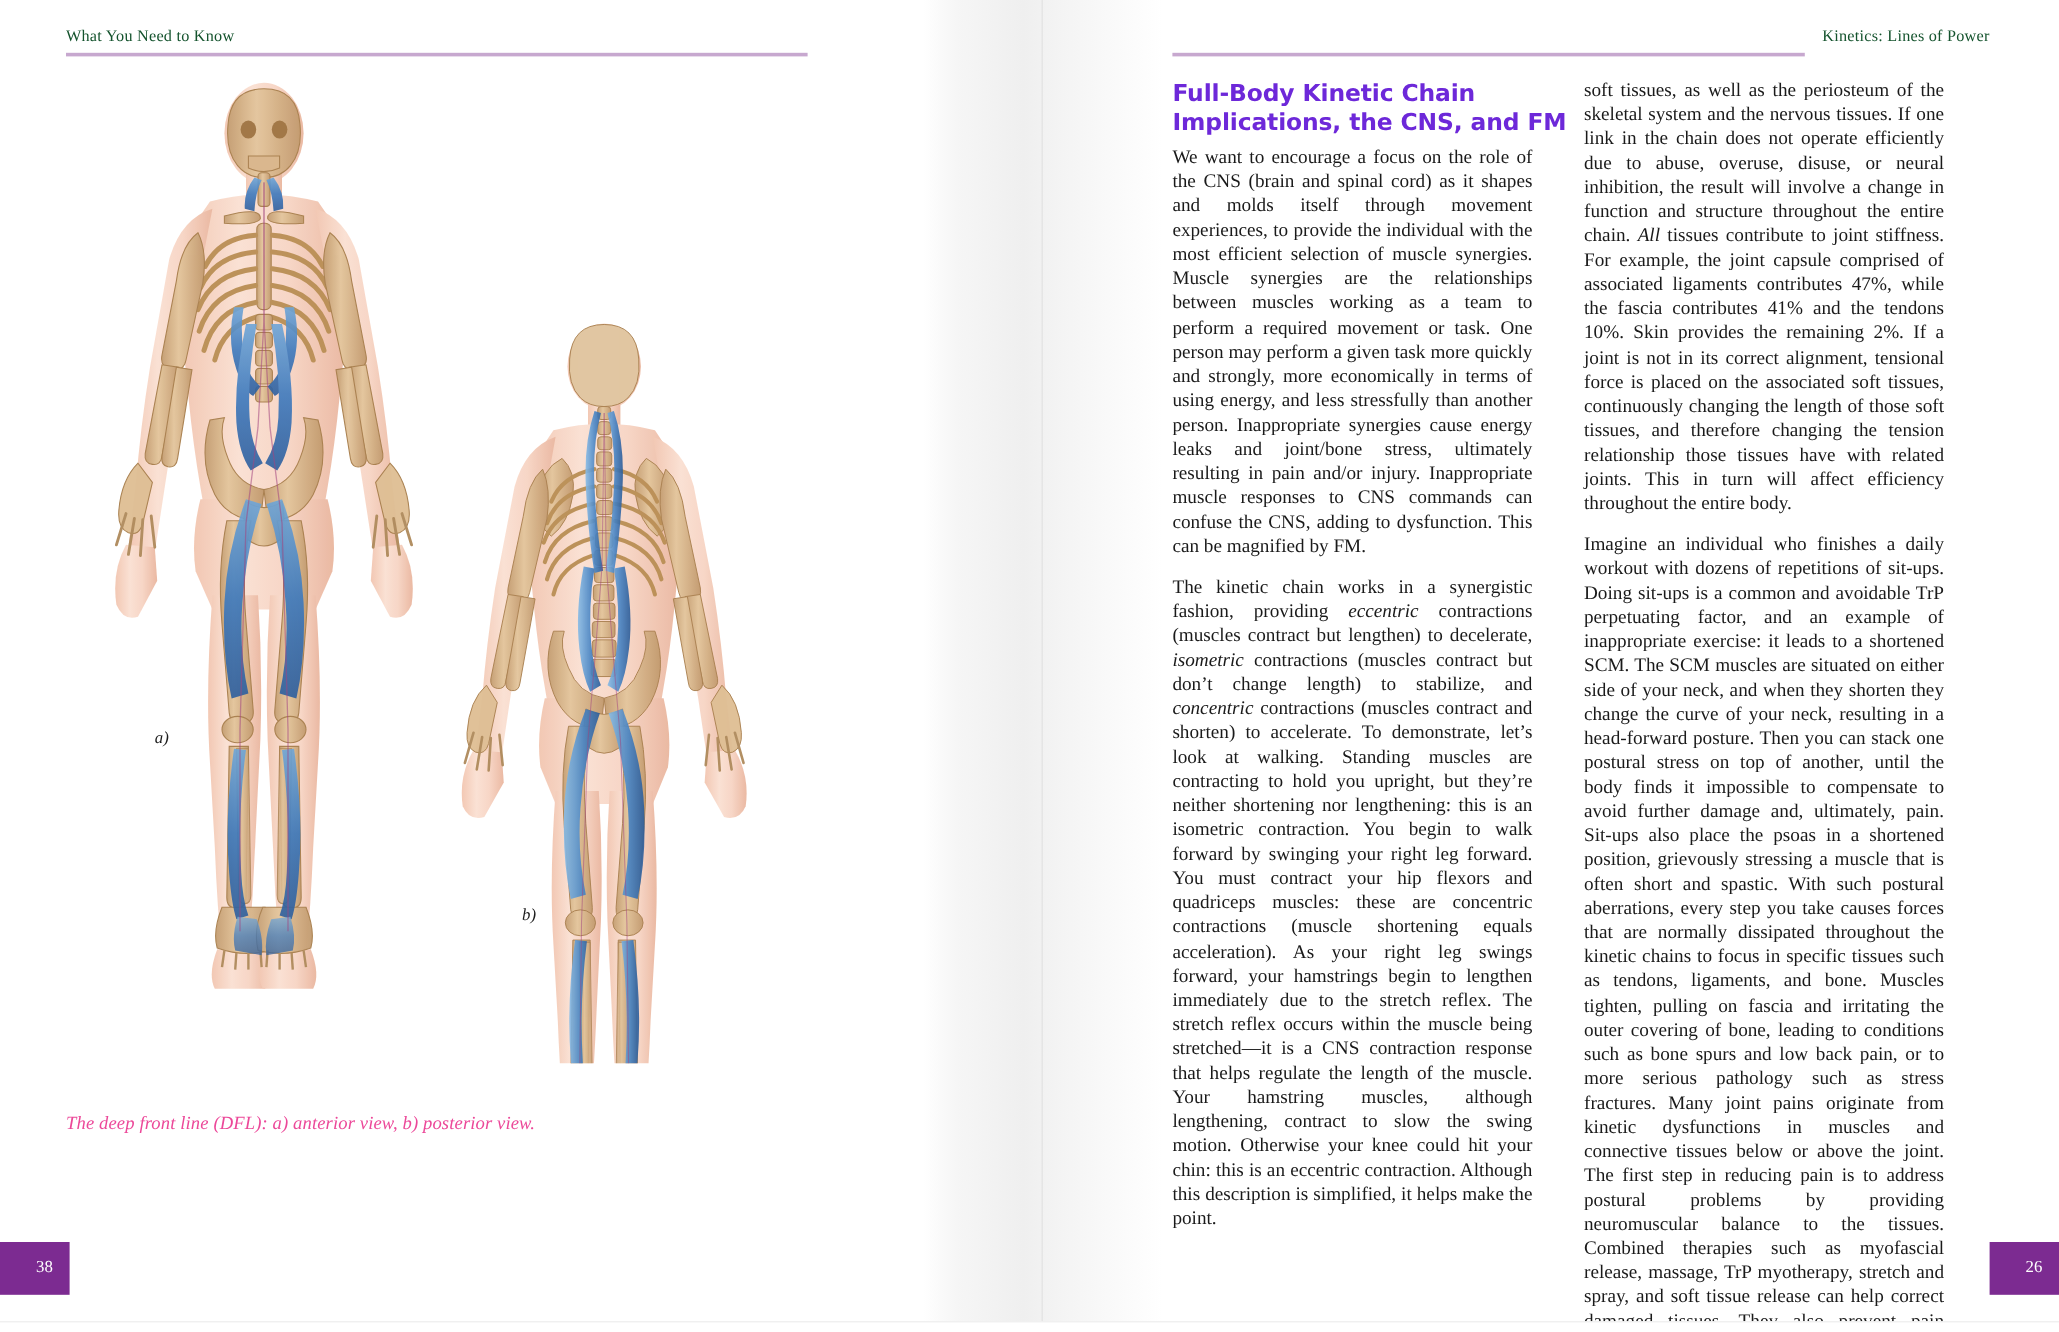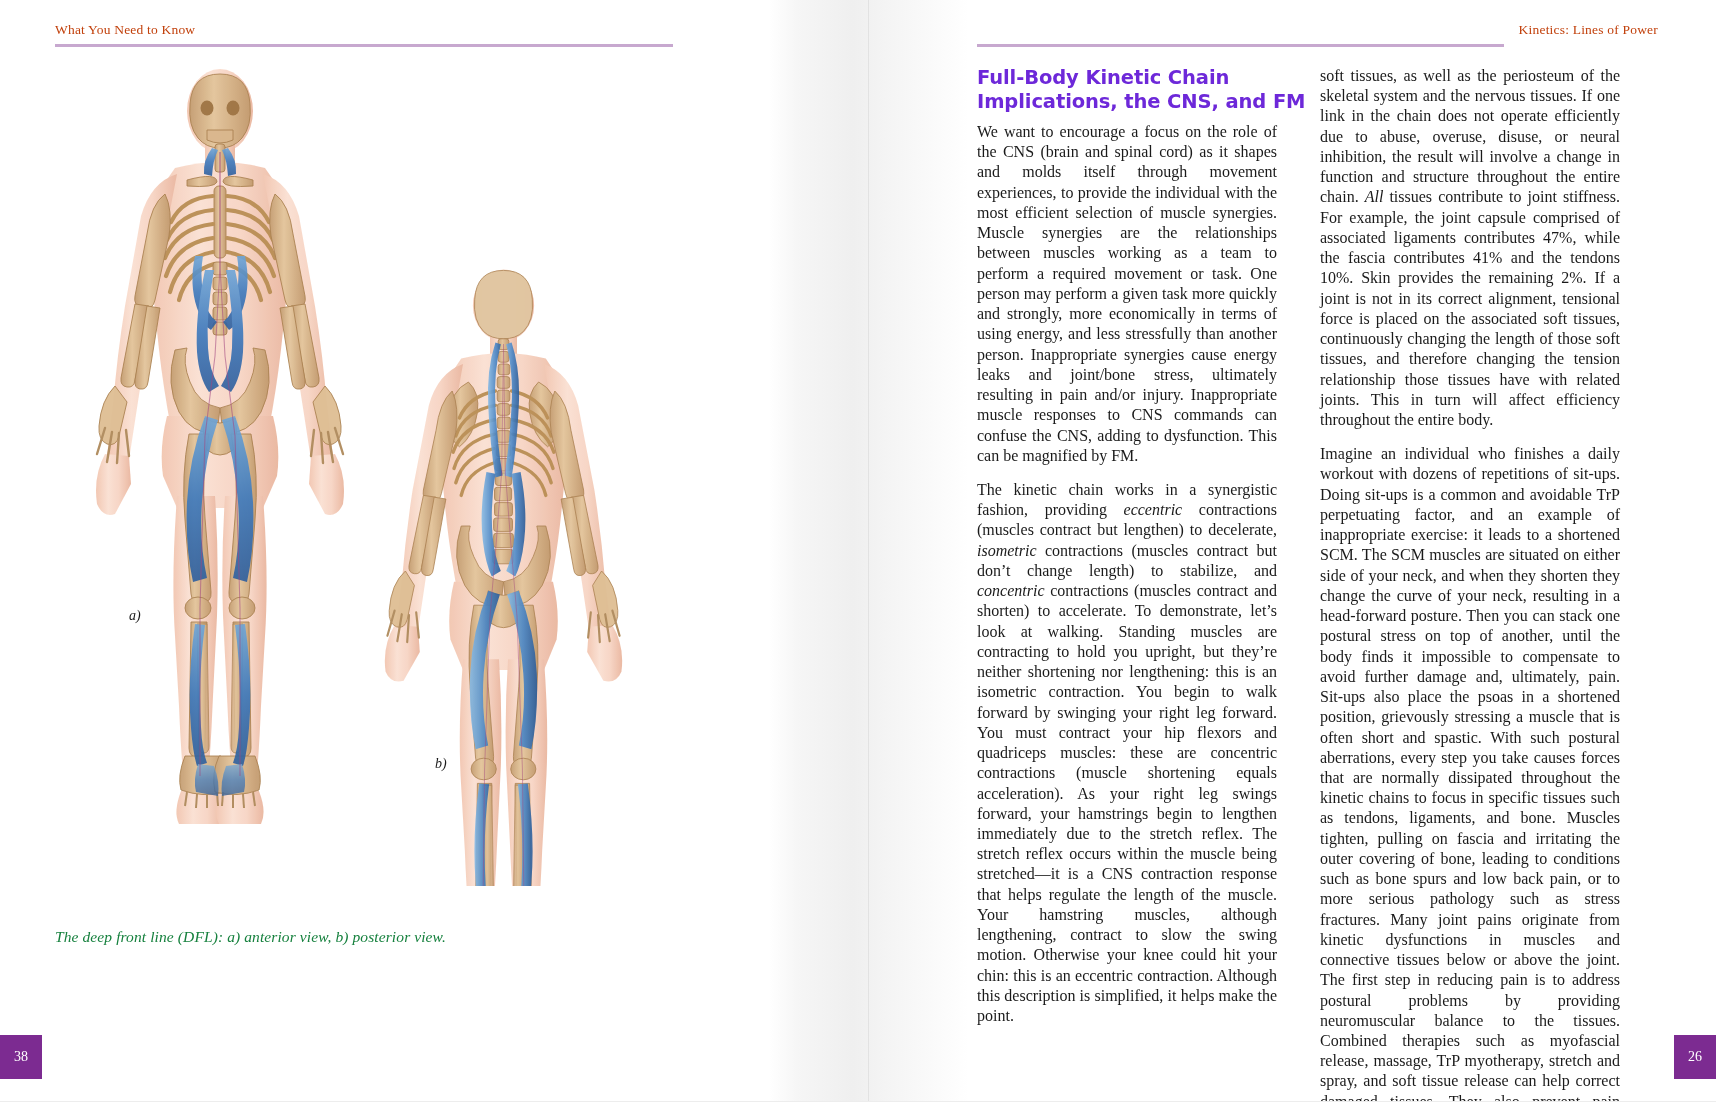--- a/index.html
+++ b/index.html
@@ -50,21 +50,21 @@
     box-sizing: border-box;
   }
   #page-left  { width: 869px; }
   #page-right { width: 847px; }
 
   
   .runhead {
     position: absolute;
     top: 22px;
     font-size: 13.5px;
-    color: #c2410c;
+    color: #14532d;
     letter-spacing: .2px;
     white-space: nowrap;
   }
   #runhead-left  { left: 55px; }
   #runhead-right { right: 58px; text-align: right; }
 
   .rule {
     position: absolute;
     height: 3px;
     background: #c7a8cf;
@@ -90,21 +90,21 @@
   }
   #fig-label-a { left: 74px;  top: 552px; }
   #fig-label-b { left: 380px; top: 700px; }
 
   #figure-caption {
     position: absolute;
     left: 55px; top: 928px;
     width: 640px;
     font-style: italic;
     font-size: 15.5px;
-    color: #15803d;
+    color: #ec4899;
     letter-spacing: .1px;
   }
 
   
   #section-title {
     position: absolute;
     left: 977px; top: 66px;
     width: 330px;
     color: #6d28d9;
     font-family: "DejaVu Sans", sans-serif;
@@ -135,20 +135,21 @@
     bottom: 31px;
     width: 42px; height: 44px;
     background: #7c2b91;
     color: #ffffff;
     font-family: "Liberation Serif", serif;
     font-size: 14px;
     display: flex;
     align-items: center;
     justify-content: center;
     z-index: 8;
+    padding-left: 16px;
   }
   #folio-left  { left: 0; }
   #folio-right { right: 0; }
 
   
   .bottom-edge {
     position:absolute; left:0; right:0; bottom:0; height:8px;
     background:#ffffff;
     border-top:1px solid #ededed;
     z-index: 7;

